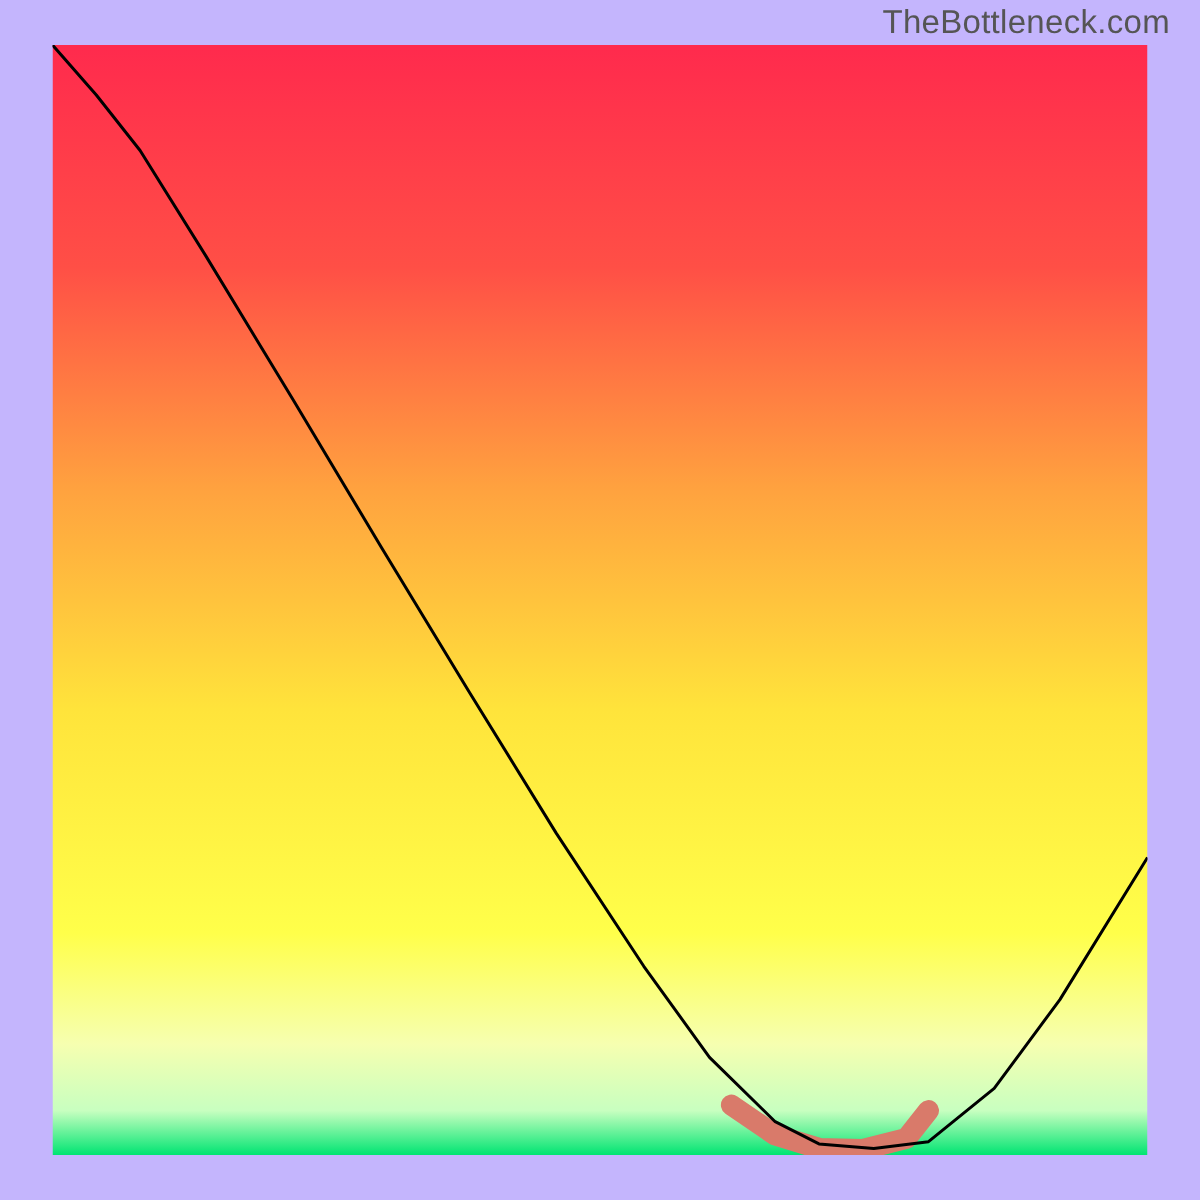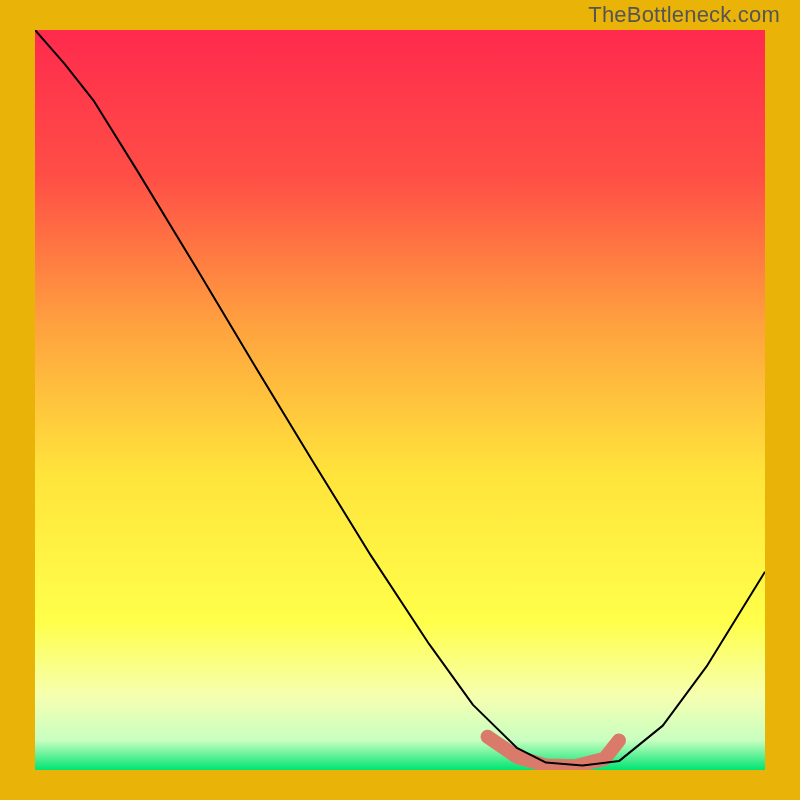--- a/index.html
+++ b/index.html
@@ -10,21 +10,21 @@
     background: #000;
     overflow: hidden;
     font-family: Arial, Helvetica, sans-serif;
   }
   .frame {
     position: absolute;
     left: 0;
     top: 0;
     width: 800px;
     height: 800px;
-    background: #eab308;
+    background: #c4b5fd;
   }
   .watermark {
     position: absolute;
     top: 2px;
     right: 20px;
     color: #555;
     font-size: 22px;
     font-weight: 500;
     letter-spacing: 0.2px;
   }

